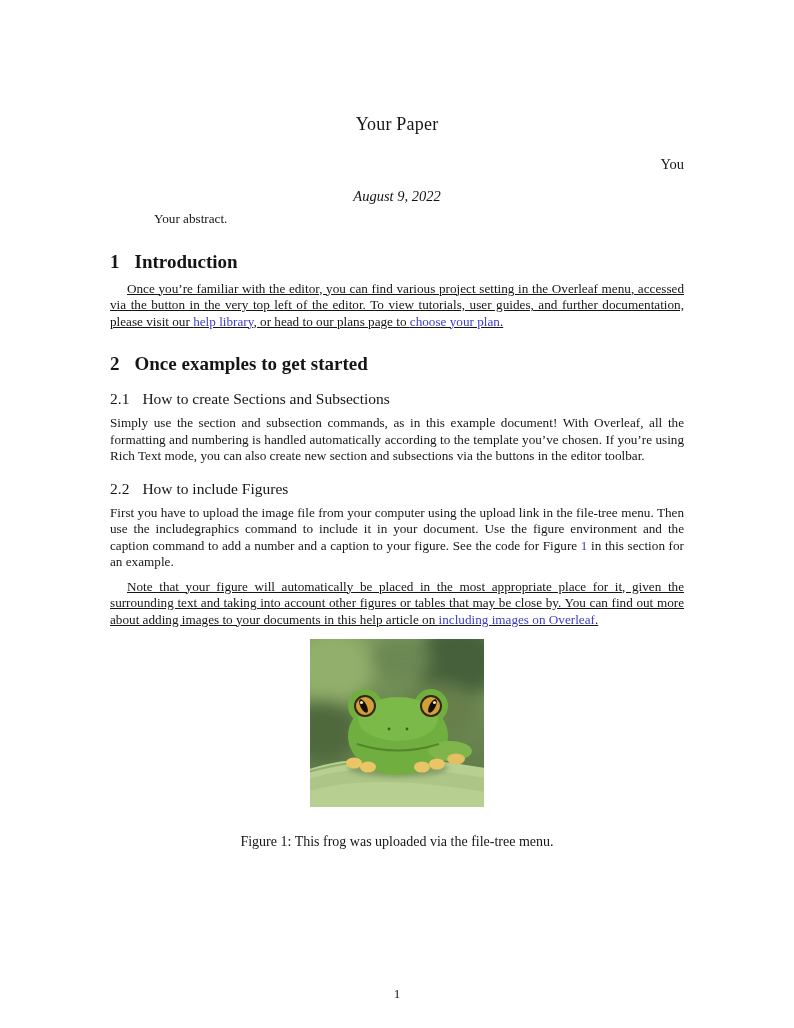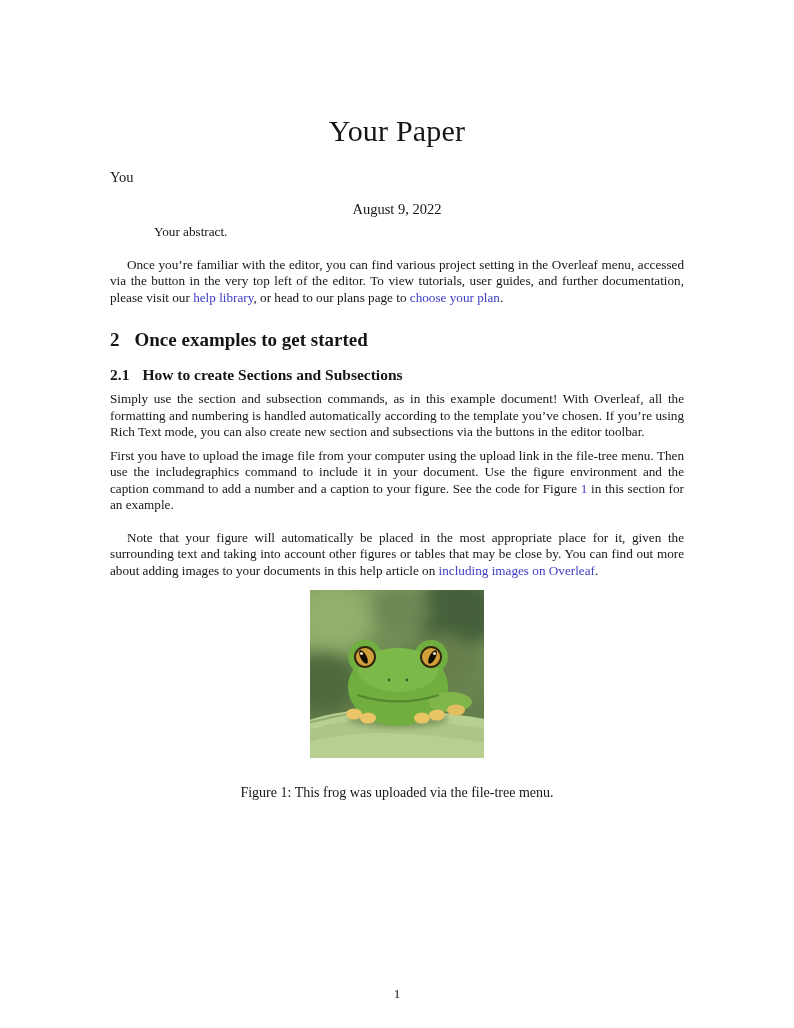--- a/index.html
+++ b/index.html
@@ -9,46 +9,46 @@
     height: 1028px;
     background: #ffffff;
     font-family: "Liberation Serif", "DejaVu Serif", serif;
     color: #151515;
     overflow: hidden;
     box-sizing: border-box;
     padding-top: 114px;
   }
   .content { margin: 0 110px; width: 574px; }
 
-  .title   { text-align: center; font-size: 30px; letter-spacing: 0.2px; }
-  .author  { text-align: left; font-size: 14.5px; margin-top: 21px; }
-  .date    { text-align: center; font-size: 14.5px; margin-top: 15px; }
+  .title   { text-align: center; font-size: 18px; letter-spacing: 0.2px; }
+  .author  { text-align: right; font-size: 14.5px; margin-top: 21px; }
+  .date    { text-align: center; font-size: 14.5px; margin-top: 15px; font-style: italic; }
 
   .abs-head {
     text-align: center; font-weight: bold; font-size: 13.5px; margin-top: 33px;
   }
   .abs-body {
     margin: 6px 27px 16px 27px; text-indent: 17px;
     font-size: 13.2px; line-height: 16.5px;
   }
 
   .sec {
     font-size: 19px; font-weight: bold; margin-top: 23px;
   }
   .sec .num { margin-right: 15px; }
   .subsec {
-    font-size: 15.5px; font-weight: bold; margin-top: 15px;
+    font-size: 15.5px; font-weight: normal; margin-top: 15px;
   }
   .subsec .num { margin-right: 13px; }
 
   p.body {
     font-size: 13.2px; line-height: 16.5px; text-align: justify;
     margin: 7px 0 0 0;
   }
-  p.body.cont { margin-top: 16px; text-indent: 17px; }
+  p.body.cont { margin-top: 8px; text-indent: 17px; text-decoration: underline; }
 
   a.link { text-decoration: none; cursor: pointer; }
 
   .figure { margin: 11px 0 0 0; text-align: center; }
   .img-wrap {
     display: inline-block; width: 174px; height: 168px; line-height: 0;
   }
   .caption {
     margin-top: 23px; font-size: 14px; text-align: center;
   }
@@ -63,30 +63,32 @@
 
 <div class="page">
   <div class="content">
 
     <div class="title">Your Paper</div>
     <div class="author">You</div>
     <div class="date">August 9, 2022</div>
 
     <p class="abs-body">Your abstract.</p>
 
+    <div class="sec"><span class="num">1</span><span>Introduction</span></div>
 
 
     <p class="body cont"><span>Once you’re familiar with the editor, you can find various project setting in the Overleaf menu, accessed via the button in the very top left of the editor. To view tutorials, user guides, and further documentation, please visit our </span><a class="link" style="color: rgb(60, 60, 200);">help library</a><span>, or head to our plans page to </span><a class="link" style="color: rgb(60, 60, 200);">choose your plan</a><span>.</span></p>
 
     <div class="sec"><span class="num">2</span><span>Once examples to get started</span></div>
 
     <div class="subsec"><span class="num">2.1</span><span>How to create Sections and Subsections</span></div>
 
     <p class="body">Simply use the section and subsection commands, as in this example document! With Overleaf, all the formatting and numbering is handled automatically according to the template you’ve chosen. If you’re using Rich Text mode, you can also create new section and subsections via the buttons in the editor toolbar.</p>
 
+    <div class="subsec"><span class="num">2.2</span><span>How to include Figures</span></div>
 
     <p class="body"><span>First you have to upload the image file from your computer using the upload link in the file-tree menu. Then use the includegraphics command to include it in your document. Use the figure environment and the caption command to add a number and a caption to your figure. See the code for Figure </span><a class="link" style="color: rgb(60, 60, 200);">1</a><span> in this section for an example.</span></p>
 
     <p class="body cont"><span>Note that your figure will automatically be placed in the most appropriate place for it, given the surrounding text and taking into account other figures or tables that may be close by. You can find out more about adding images to your documents in this help article on </span><a class="link" style="color: rgb(60, 60, 200);">including images on Overleaf</a><span>.</span></p>
 
     <figure class="figure" style="margin-left:0;margin-right:0;">
       <div class="img-wrap">
         <svg viewBox="0 0 174 168" width="174" height="168" xmlns="http://www.w3.org/2000/svg">
           <defs>
             <linearGradient id="bgGrad" x1="0" y1="0" x2="0" y2="1">

